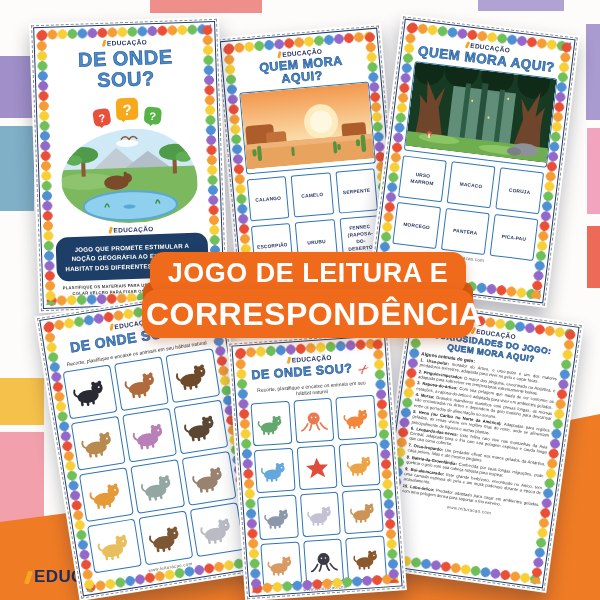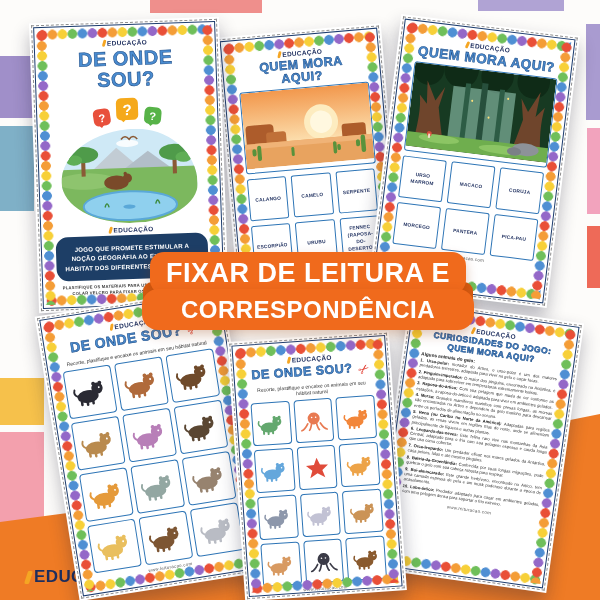--- a/index.html
+++ b/index.html
@@ -79,21 +79,21 @@
   .intro{font-size:4.7px;font-weight:700;color:#222;margin:2px 0 1px;}
   .fact{font-size:4.15px;line-height:1.22;color:#2b2b2b;margin:0 0 1.8px;text-align:justify;}
   .fact b{color:#101010;}
   
   .banner{position:absolute;left:150px;top:252px;width:316px;z-index:10;text-align:center;}
   .banner::before,.banner::after{content:"";position:absolute;background:#d85c12;width:34px;height:30px;
         border-radius:9px;top:30px;z-index:-1;}
   .banner::before{left:-7px;}.banner::after{right:-7px;}
   .bl{background:#f06a1c;border-radius:14px;padding:8px 8px 7px;color:#fff;font-weight:900;
       font-size:27px;letter-spacing:.5px;line-height:1;box-shadow:0 5px 12px rgba(140,55,0,.28);}
-  .bl2{margin:-5px -8px 0;border-radius:16px;font-size:24px;padding:9px 4px 8px;}
+  .bl2{margin:-5px -8px 0;border-radius:16px;font-size:32px;padding:9px 4px 8px;}
   
   .footlogo{position:absolute;left:26px;top:567px;z-index:3;display:flex;align-items:center;gap:3px;
             font-weight:900;color:#1d2e5e;font-size:17px;letter-spacing:.4px;}
   .footlogo .mark{width:5px;height:13px;}
 </style>
 </head>
 <body>
 
 <div class="bgrect" style="left:150px;top:0;width:112px;height:13px;background:#ef8f8c"></div>
 <div class="bgrect" style="left:478px;top:0;width:86px;height:11px;background:#b0a3d4"></div>
@@ -616,20 +616,20 @@
         <p class="fact"><b>7. Orca-leopardo: </b>Um predador eficaz nos mares gelados da Antártica, caça peixes, lulas e até mesmo pinguins.</p>
         <p class="fact"><b>8. Baleia-da-Groenlândia: </b>Conhecida por suas longas migrações, pode quebrar o gelo com sua cabeça robusta para respirar.</p>
         <p class="fact"><b>9. Boi-almiscarado: </b>Este grande herbívoro, encontrado no Ártico, tem uma camada espessa de pelo e um musk poderoso durante a época de acasalamento.</p>
         <p class="fact"><b>10. Lobo-ártico: </b>Predador adaptado para caçar em ambientes gelados, com uma pelagem densa para suportar o frio extremo.</p>
       </div>
   <div class="site">www.leituracao.com</div>
  </div>
 </div>
 
 <div class="banner">
-  <div class="bl">FIXAR DE LEITURA E</div>
+  <div class="bl">JOGO DE LEITURA E</div>
   <div class="bl bl2">CORRESPONDÊNCIA</div>
 </div>
 
 <div class="footlogo">
   <span class="mark"></span>
   <span>EDUCAÇÃO</span>
 </div>
 
 </body></html>

